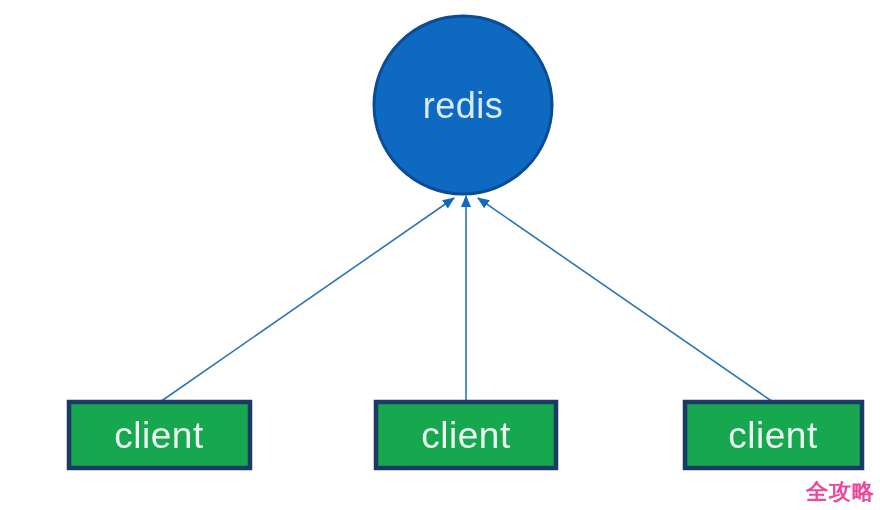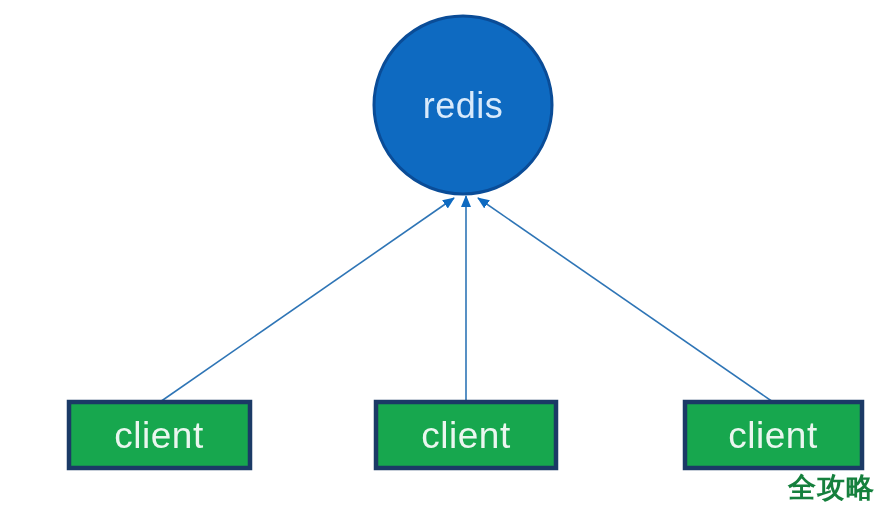--- a/index.html
+++ b/index.html
@@ -36,22 +36,22 @@
   .connector {
     stroke-width: 1.6;
     fill: none;
   }
   .arrowhead { fill: #0e6ac1; }
 
   .watermark {
     position: absolute;
     right: 5px;
     bottom: 3px;
-    color: #15803d;
-    font-size: 28px;
+    color: #ec4899;
+    font-size: 22px;
     font-weight: bold;
     font-family: "Liberation Sans", sans-serif;
     letter-spacing: 1px;
   }
 </style>
 </head>
 <body>
 
 <div class="canvas">
   <svg width="880" height="510" viewBox="0 0 880 510">

